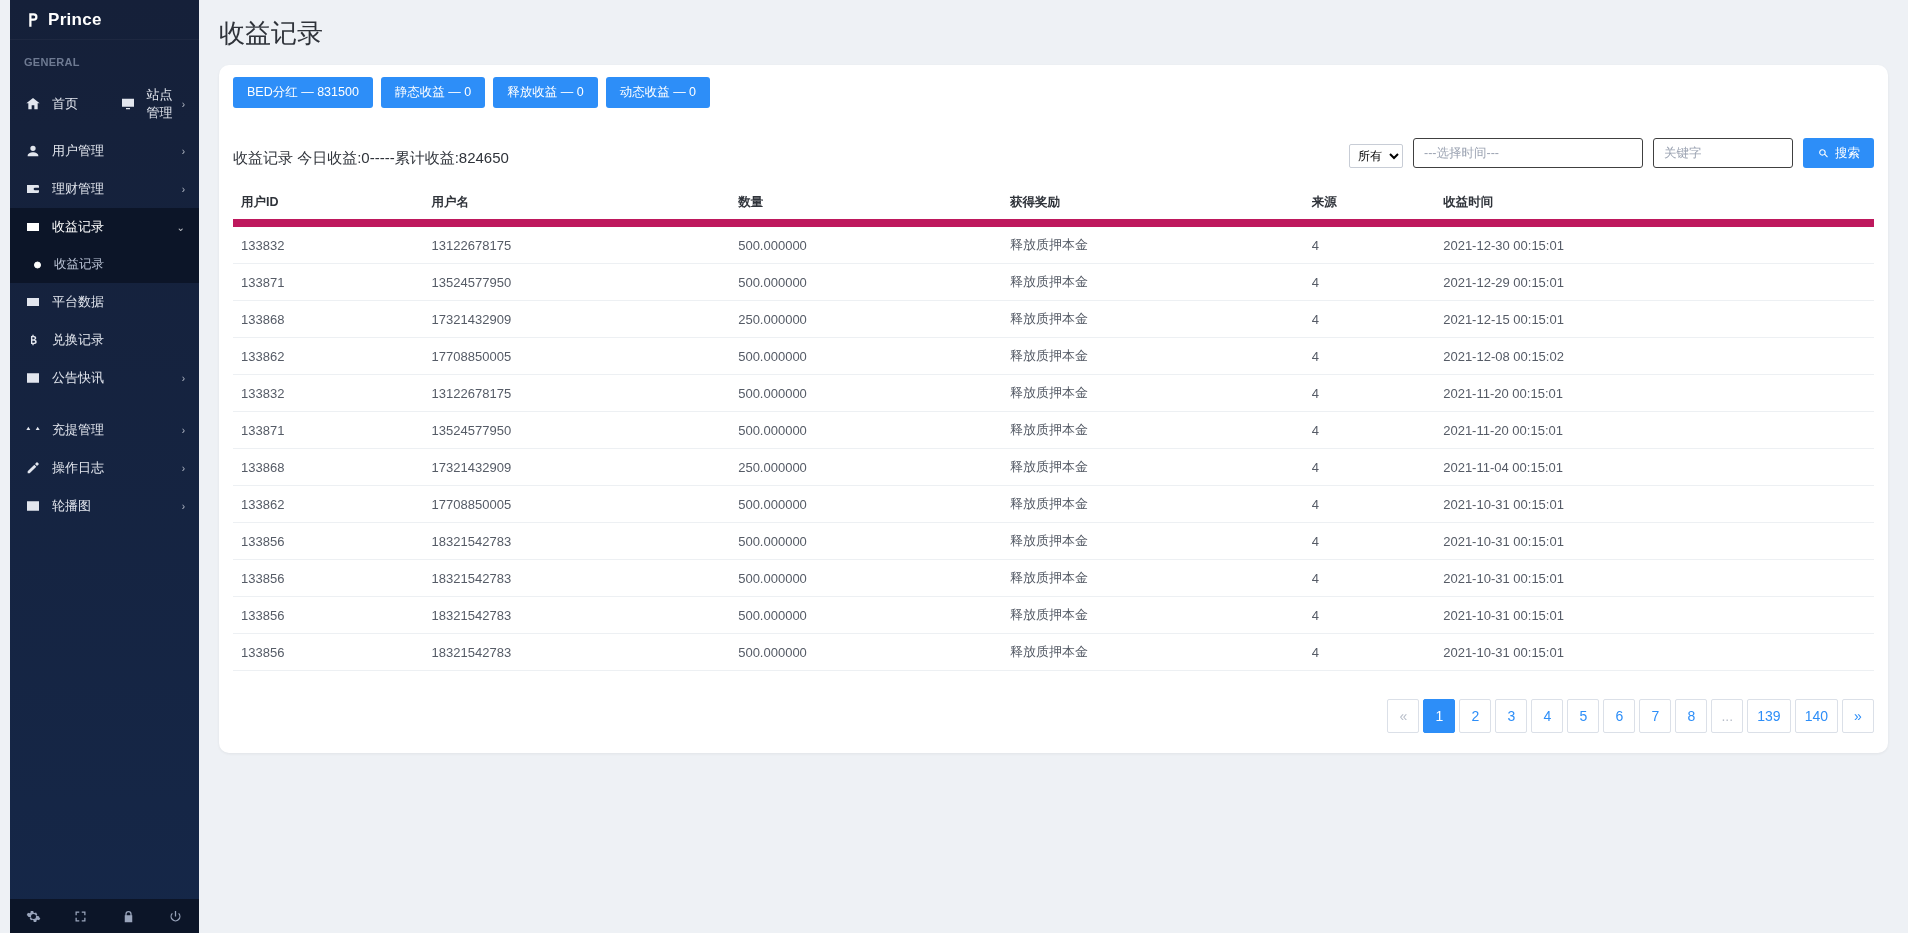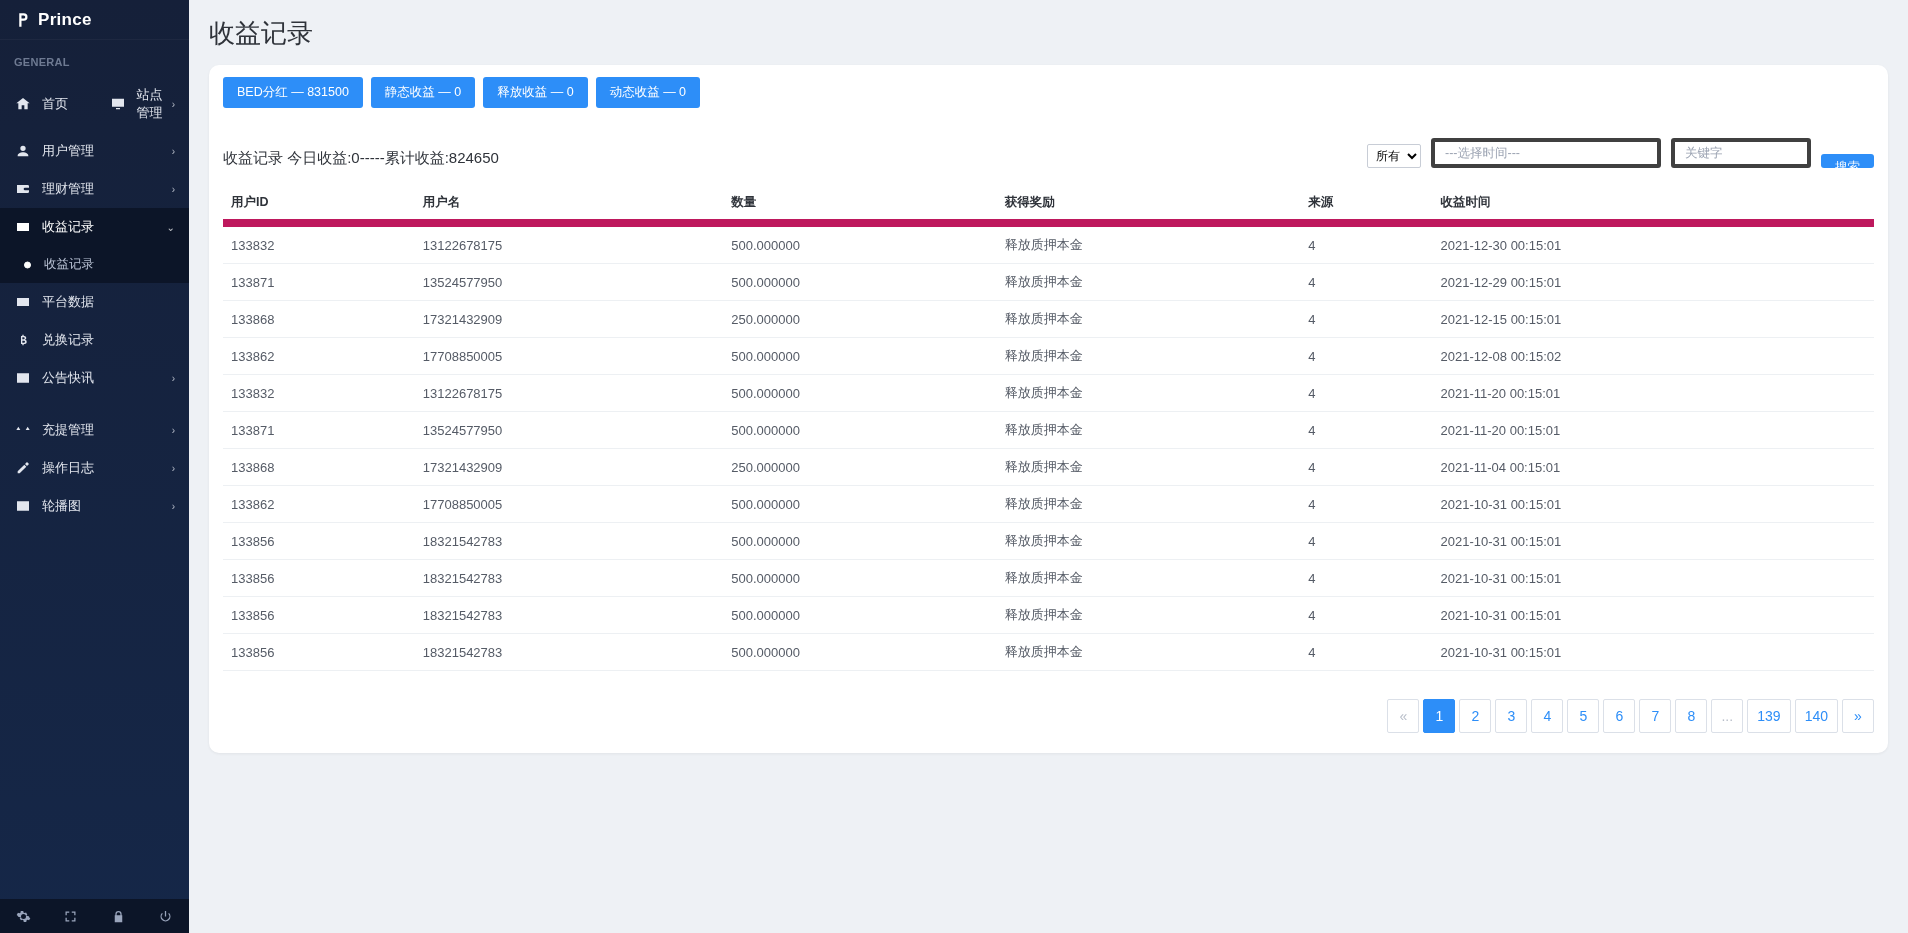--- a/index.html
+++ b/index.html
@@ -1,17 +1,17 @@
 <!DOCTYPE html>
 <html><head>
 <meta charset="utf-8">
 <style>
 * { box-sizing: border-box; margin: 0; padding: 0; }
 body { font-family: -apple-system, BlinkMacSystemFont, "Segoe UI", Arial, sans-serif; font-size: 13px; background: #eef1f5; color: #333; overflow: hidden; }
-.layout { display: flex; height: 100vh; width: 100vw; }
+.layout { display: flex; height: 100vh; width: 100vw; padding-left: 10px; }
 
 
 .sidebar { width: 189px; flex-shrink: 0; background: linear-gradient(#152039 0%, #152748 100%); color: #c5cdd8; display: flex; flex-direction: column; }
 .logo { height: 40px; display: flex; align-items: center; padding: 0 14px; color: #fff; font-weight: 700; font-size: 17px; letter-spacing: .3px; border-bottom: 1px solid rgba(255,255,255,.04); }
 .logo svg { width: 18px; height: 18px; margin-right: 6px; }
 .nav-section-title { font-size: 11px; font-weight: 700; color: #6e7a92; padding: 16px 14px 8px; letter-spacing: .3px; }
 .nav { list-style: none; }
 .nav-item { display: flex; align-items: center; padding: 10px 14px; color: #e2e6ee; font-size: 13px; cursor: pointer; position: relative; }
 .nav-item .ico { width: 18px; height: 18px; display: inline-flex; align-items: center; justify-content: center; margin-right: 10px; flex-shrink: 0; }
 .nav-item .ico svg { width: 16px; height: 16px; fill: currentColor; }
@@ -47,24 +47,24 @@
 
 .card { background: #fff; border-radius: 10px; box-shadow: 0 1px 3px rgba(0,0,0,.06); padding: 12px 14px 20px; }
 
 .pill-tabs { display: flex; gap: 8px; flex-wrap: wrap; margin-bottom: 30px; }
 .pill { background: #2d8ef8; color: #fff; font-size: 12.5px; padding: 7px 14px; border-radius: 3px; cursor: pointer; }
 
 .toolbar { display: flex; align-items: flex-end; gap: 10px; margin-bottom: 18px; }
 .summary { font-size: 15px; color: #2f333a; }
 .toolbar .spacer { flex: 1; }
 .select { height: 24px; font-size: 12px; border: 1px solid #c8cdd6; border-radius: 2px; padding: 0 4px; background: #fff; }
-.txt { height: 30px; font-size: 12.5px; border: 4px solid #404040; border-radius: 3px; padding: 0 10px; width: 230px; background: #fff; color:#555; }
+.txt { height: 30px; font-size: 12.5px; border: 1px solid #404040; border-radius: 3px; padding: 0 10px; width: 230px; background: #fff; color:#555; }
 .txt.narrow { width: 140px; }
 .txt::placeholder { color: #9aa2b1; }
-.btn-search { height: 14px; background: #2d8ef8; color: #fff; border: 0; border-radius: 3px; padding: 0 14px; font-size: 12.5px; cursor: pointer; display: inline-flex; align-items: center; gap: 5px; flex-direction: column; }
+.btn-search { height: 30px; background: #2d8ef8; color: #fff; border: 0; border-radius: 3px; padding: 0 14px; font-size: 12.5px; cursor: pointer; display: inline-flex; align-items: center; gap: 5px; }
 .btn-search svg { width: 13px; height: 13px; fill: #fff; }
 
 table { width: 100%; border-collapse: collapse; }
 thead th { text-align: left; font-size: 12.5px; font-weight: 700; color: #2f333a; padding: 8px 8px; border-bottom: 8px solid #be185d; }
 tbody td { font-size: 13px; color: #555b66; padding: 9px 8px; border-bottom: 1px solid #edf0f3; }
 
 .pagination { display: flex; gap: 4px; justify-content: flex-end; margin-top: 28px; flex-wrap: wrap; }
 .page-btn { min-width: 32px; height: 34px; padding: 0 9px; display: flex; align-items: center; justify-content: center; border: 1px solid #dbe0e8; background: #fff; color: #2d8ef8; font-size: 14px; cursor: pointer; border-radius: 2px; }
 .page-btn.active { background: #2d8ef8; color: #fff; border-color: #2d8ef8; }
 .page-btn.disabled { color: #b8bec9; cursor: default; }

